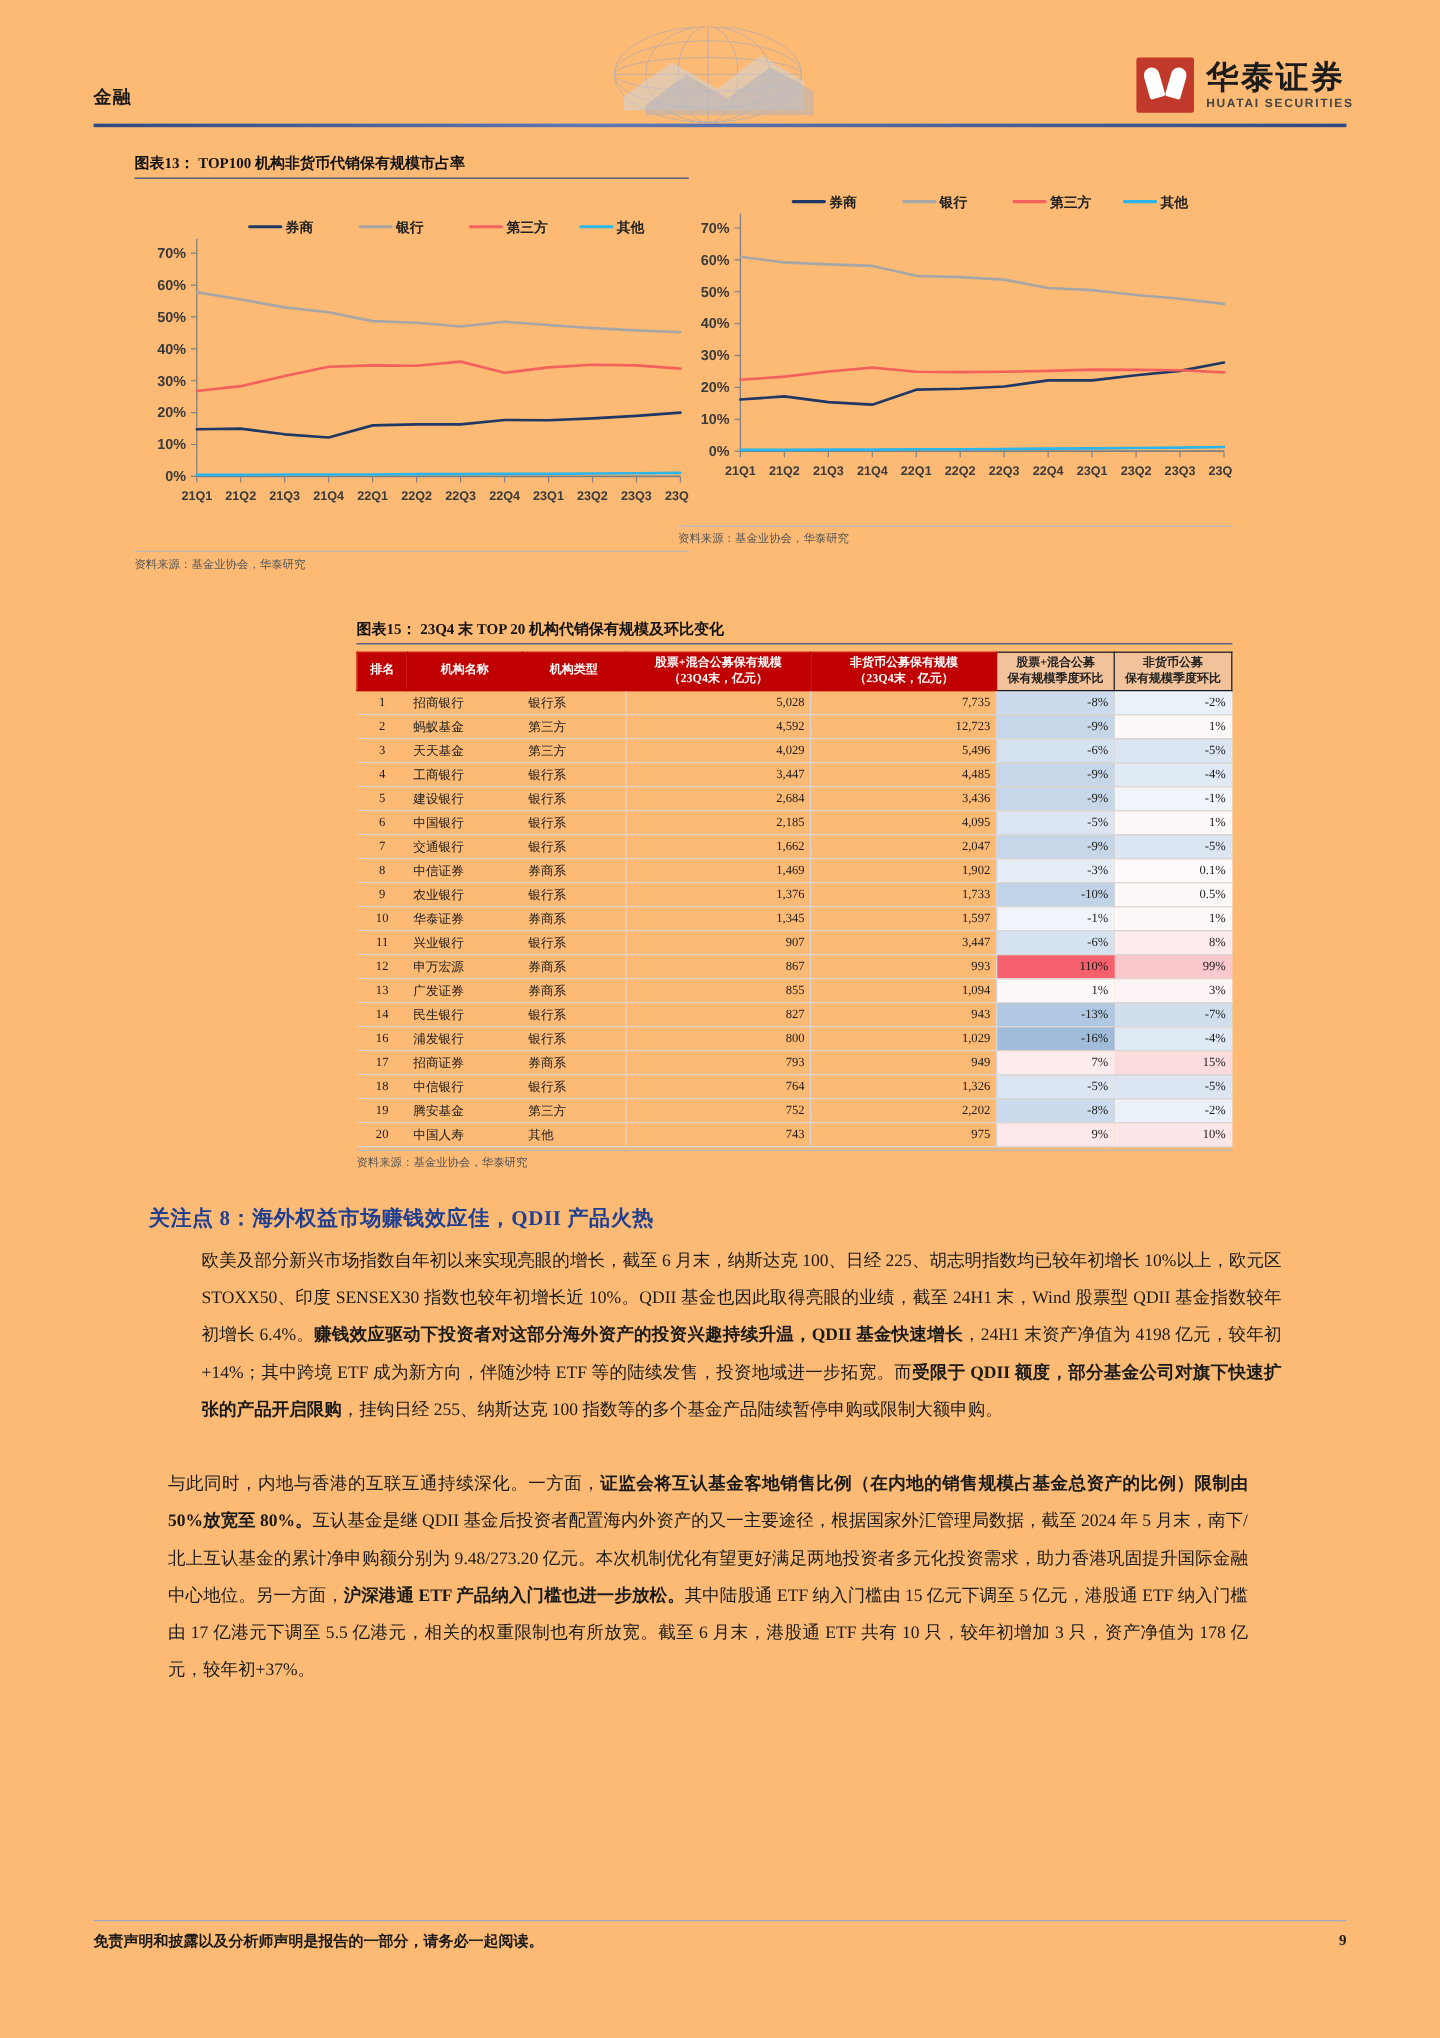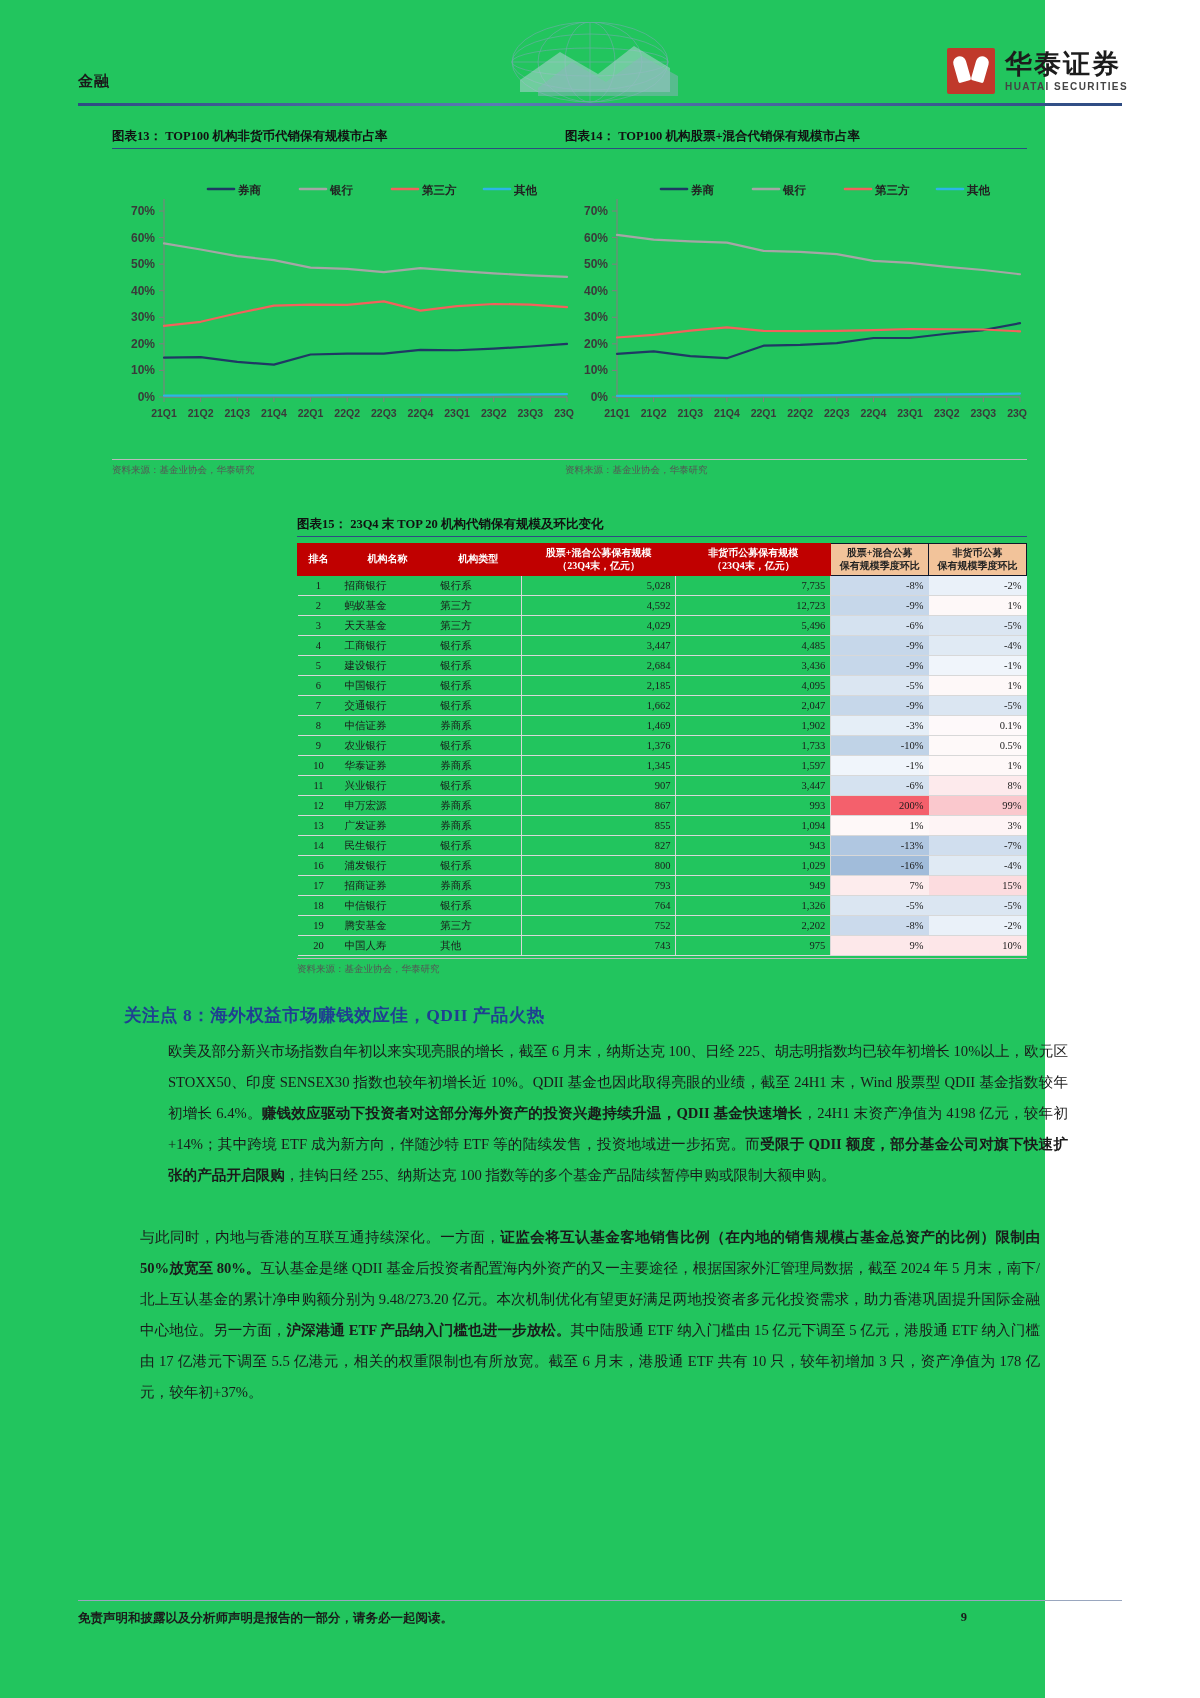--- a/index.html
+++ b/index.html
@@ -6,23 +6,23 @@
   body {
     width: 1200px;
     height: 1698px;
     background: #ffffff;
     font-family: "Liberation Serif", "DejaVu Serif", serif;
     position: relative;
     overflow: hidden;
   }
   .page {
     position: relative;
-    width: 1045px;
+    width: 1200px;
     height: 1698px;
-    background: #22c55e;
+    background: #fdba74;
   }
 
   
   .header {
     position: absolute;
     left: 0; top: 0;
     width: 1200px;
     height: 120px;
   }
   .hdr-globe {
@@ -286,21 +286,20 @@
           <line x1="280" y1="32" x2="306" y2="32" stroke="#f4615c" stroke-width="2.6" stroke-linecap="round"></line>
           <text x="310" y="36.5" font-size="11.5" font-family="&quot;Liberation Serif&quot;, serif" fill="#222" font-weight="bold">第三方</text>
           <line x1="372" y1="32" x2="398" y2="32" stroke="#2cb5e8" stroke-width="2.6" stroke-linecap="round"></line>
           <text x="402" y="36.5" font-size="11.5" font-family="&quot;Liberation Serif&quot;, serif" fill="#222" font-weight="bold">其他</text>
         </svg>
     </div>
     <div class="src-note">资料来源：基金业协会，华泰研究</div>
   </div>
 
   <div class="chart14">
-    <div class="exhibit-title">图表14： TOP100 机构股票+混合代销保有规模市占率</div>
     <div class="chart-box">
       <svg class="chart-svg" id="svg14" width="462" height="300" viewBox="0 0 462 300">
           <line x1="52" y1="42" x2="52" y2="240" stroke="#808080" stroke-width="1.1"></line>
           <line x1="52" y1="240" x2="455" y2="240" stroke="#808080" stroke-width="1.4"></line>
           <line x1="47" y1="240" x2="52" y2="240" stroke="#808080" stroke-width="1"></line>
           <text x="43" y="244" text-anchor="end" font-size="12" font-family="&quot;Liberation Sans&quot;, sans-serif" fill="#3a3a3a" font-weight="bold">0%</text>
           <line x1="47" y1="213.42857142857144" x2="52" y2="213.42857142857144" stroke="#808080" stroke-width="1"></line>
           <text x="43" y="217.42857142857144" text-anchor="end" font-size="12" font-family="&quot;Liberation Sans&quot;, sans-serif" fill="#3a3a3a" font-weight="bold">10%</text>
           <line x1="47" y1="186.85714285714286" x2="52" y2="186.85714285714286" stroke="#808080" stroke-width="1"></line>
           <text x="43" y="190.85714285714286" text-anchor="end" font-size="12" font-family="&quot;Liberation Sans&quot;, sans-serif" fill="#3a3a3a" font-weight="bold">20%</text>
@@ -486,21 +485,21 @@
             <td class="c-num">3,447</td>
             <td class="c-pct" style="background:rgb(213,226,240)">-6%</td>
             <td class="c-pct" style="background:rgb(253,234,236)">8%</td>
           </tr>
           <tr>
             <td class="c-rank">12</td>
             <td class="c-name">申万宏源</td>
             <td class="c-type">券商系</td>
             <td class="c-num">867</td>
             <td class="c-num">993</td>
-            <td class="c-pct" style="background:#f4606c">200%</td>
+            <td class="c-pct" style="background:#f4606c">110%</td>
             <td class="c-pct" style="background:rgb(250,200,205)">99%</td>
           </tr>
           <tr>
             <td class="c-rank">13</td>
             <td class="c-name">广发证券</td>
             <td class="c-type">券商系</td>
             <td class="c-num">855</td>
             <td class="c-num">1,094</td>
             <td class="c-pct" style="background:rgb(254,248,248)">1%</td>
             <td class="c-pct" style="background:rgb(254,244,245)">3%</td>

